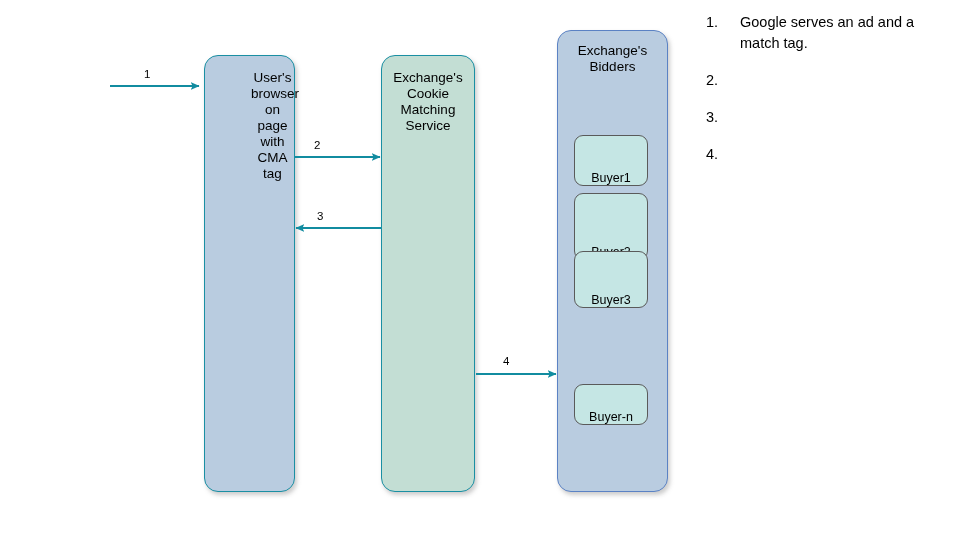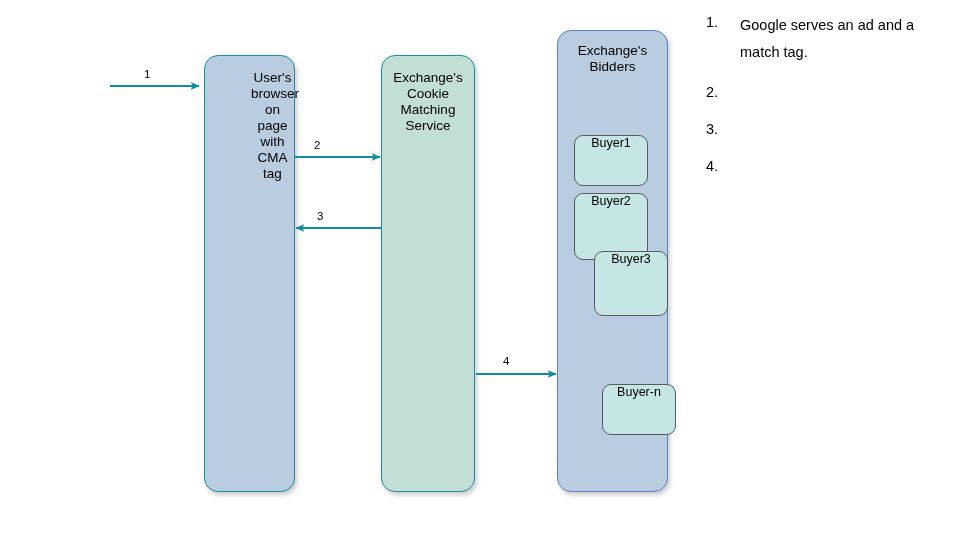--- a/index.html
+++ b/index.html
@@ -56,21 +56,21 @@
   }
 
   
   .buyer-box {
     position: absolute;
     box-sizing: border-box;
     background: #c5e6e4;
     border: 1px solid #5a5a5a;
     border-radius: 9px;
     display: flex;
-    align-items: flex-start;
+    align-items: flex-end;
     justify-content: center;
     font-size: 12.5px;
     color: #000;
   }
 
   
   .arrow-svg {
     position: absolute;
     left: 0;
     top: 0;
@@ -101,21 +101,21 @@
   .step-num {
     width: 34px;
     flex: 0 0 34px;
     font-size: 14.5px;
     line-height: 21px;
     color: #000;
   }
   .step-text {
     flex: 1 1 auto;
     font-size: 14.5px;
-    line-height: 27px;
+    line-height: 21px;
     color: #000;
   }
 </style>
 </head>
 <body>
 
 <div id="diagram-canvas">
 
 
   <div class="lane lane-blue" style="left:204px; top:55px; width:91px; height:437px;padding-left:46px;">
@@ -136,24 +136,24 @@
     <span class="lane-title">Exchange's
 Bidders</span>
   </div>
 
   <div class="buyer-box" style="left:574px; top:135px; width:74px; height:51px;">
     <span>Buyer1</span>
   </div>
   <div class="buyer-box" style="left:574px; top:193px; width:74px; height:67px;">
     <span>Buyer2</span>
   </div>
-  <div class="buyer-box" style="left:574px; top:251px; width:74px; height:65px;margin-left:20px;">
+  <div class="buyer-box" style="left:574px; top:251px; width:74px; height:57px;">
     <span>Buyer3</span>
   </div>
-  <div class="buyer-box" style="left:602px; top:384px; width:74px; height:51px;">
+  <div class="buyer-box" style="left:574px; top:384px; width:74px; height:41px;">
     <span>Buyer-n</span>
   </div>
 
   <svg class="arrow-svg" viewBox="0 0 960 540">
     <defs>
       <marker id="ah-right" markerWidth="9" markerHeight="8" refX="8.4" refY="4" orient="auto" markerUnits="userSpaceOnUse">
         <path d="M0,0 L9,4 L0,8 L2,4 Z" fill="#118ca0"></path>
       </marker>
       <marker id="ah-left" markerWidth="9" markerHeight="8" refX="8.4" refY="4" orient="auto" markerUnits="userSpaceOnUse">
         <path d="M0,0 L9,4 L0,8 L2,4 Z" fill="#118ca0"></path>

